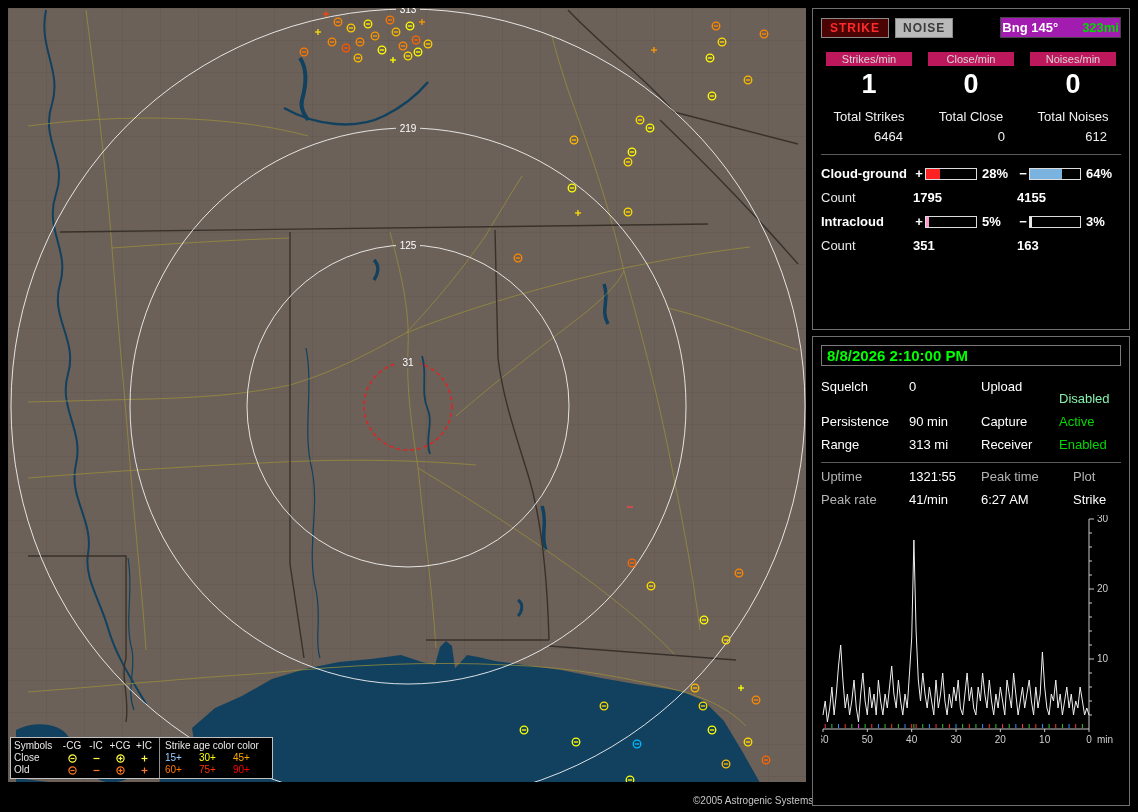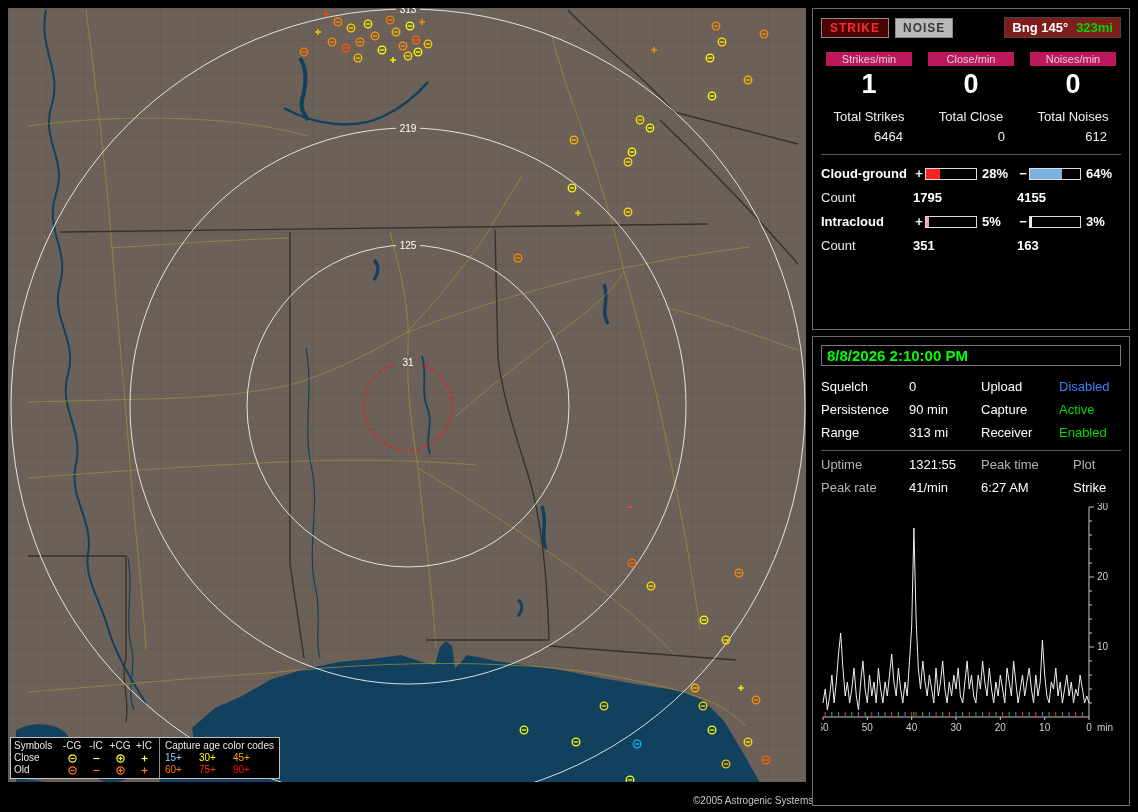--- a/index.html
+++ b/index.html
@@ -22,21 +22,21 @@
   .lg-age-row{display:grid;grid-template-columns:34px 34px 34px;height:12px;}
 
   
   .panel-box{position:absolute;left:812px;width:318px;background:#000;border:1px solid #6f6f6f;box-sizing:border-box;padding:8px;color:#e8e8e8;font-size:13px;}
   #stats-box{top:8px;height:322px;}
   #status-box{top:336px;height:470px;}
 
   .topbar{display:flex;align-items:center;gap:6px;}
   .btn-strike{background:#4a0404;color:#ff2a2a;border:1px solid #8a8a8a;font-weight:bold;font-size:12px;padding:2px 8px;letter-spacing:1px;cursor:pointer;font-family:inherit;}
   .btn-noise{background:#b9b9b9;color:#3a3a3a;border:1px solid #8a8a8a;font-weight:bold;font-size:12px;padding:2px 7px;letter-spacing:1px;cursor:pointer;font-family:inherit;}
-  .bng-box{margin-left:auto;background:#7f1d1d;border:1px solid #444;padding:2px 7px;display:flex;gap:8px;font-weight:bold;font-size:13px;}
+  .bng-box{margin-left:auto;background:#a21caf;border:1px solid #444;padding:2px 1px;display:flex;gap:24px;font-weight:bold;font-size:13px;}
   .bng-box .bng{color:#fff;}
   .bng-box .rng{color:#00d800;}
 
   .meters{display:grid;grid-template-columns:1fr 1fr 1fr;margin-top:14px;column-gap:6px;text-align:center;}
   .chip{background:#be185d;color:#d8d8d8;font-size:11px;padding:1px 0;margin:0 5px;}
   .big{font-size:27px;font-weight:bold;color:#fff;margin:3px 0 9px;}
   .tlabel{font-size:13px;color:#f0f0f0;}
   .tvalue{font-size:13px;color:#f0f0f0;text-align:right;padding-right:14px;margin-top:5px;}
 
   hr.sep{border:none;border-top:1px solid #5a5a5a;margin:10px 0 6px;}
@@ -49,21 +49,21 @@
   .pct{font-weight:bold;color:#fff;padding-left:5px;}
   .count-row{display:grid;grid-template-columns:92px 104px 104px;height:23px;align-items:center;}
   .cnt{font-weight:bold;color:#fff;}
 
   .timestamp{border:1px solid #7a7a7a;background:#000;color:#00ff00;font-weight:bold;font-size:15px;padding:1px 5px;margin-bottom:13px;}
   .status-grid{display:grid;grid-template-columns:88px 72px 78px auto;row-gap:8px;}
   .uptime-grid{display:grid;grid-template-columns:88px 72px 92px auto;row-gap:8px;margin-top:2px;}
   .glabel{color:#b4b4b4;}
   .gval{color:#fff;}
   .val-green{color:#00d800;}
-  .val-muted{color:#3b82f6;}
+  .val-muted{color:#86efac;margin-top:12px;}
   .trend-row{margin-top:12px;display:grid;grid-template-columns:88px auto;}
   #trend-svg{display:block;margin-top:8px;}
 </style>
 </head>
 <body>
 
 <div class="app">
 
   <div class="map-wrap">
     <svg id="map-svg" width="798" height="790" viewBox="0 0 798 790">
@@ -417,21 +417,21 @@
               </svg></span>
           <span class="lg-sym"><svg width="13" height="11" viewBox="0 0 13 11">
                 <g stroke="#ff7722" fill="none" stroke-width="1.2">
                   <line x1="3.5" y1="5.5" x2="9.5" y2="5.5"></line>
                   <line x1="6.5" y1="2.5" x2="6.5" y2="8.5"></line>
                 </g>
               </svg></span>
         </div>
       </div>
       <div class="lg-right">
-        <div class="lg-age-head">Capture age color codes</div>
+        <div class="lg-age-head">Strike age color color</div>
         <div class="lg-age-row">
           <span class="lg-age-val" style="color: rgb(153, 204, 255);">15+</span>
           <span class="lg-age-val" style="color: rgb(255, 255, 0);">30+</span>
           <span class="lg-age-val" style="color: rgb(255, 170, 0);">45+</span>
         </div>
         <div class="lg-age-row">
           <span class="lg-age-val" style="color: rgb(255, 119, 0);">60+</span>
           <span class="lg-age-val" style="color: rgb(255, 51, 0);">75+</span>
           <span class="lg-age-val" style="color: rgb(255, 0, 0);">90+</span>
         </div>

